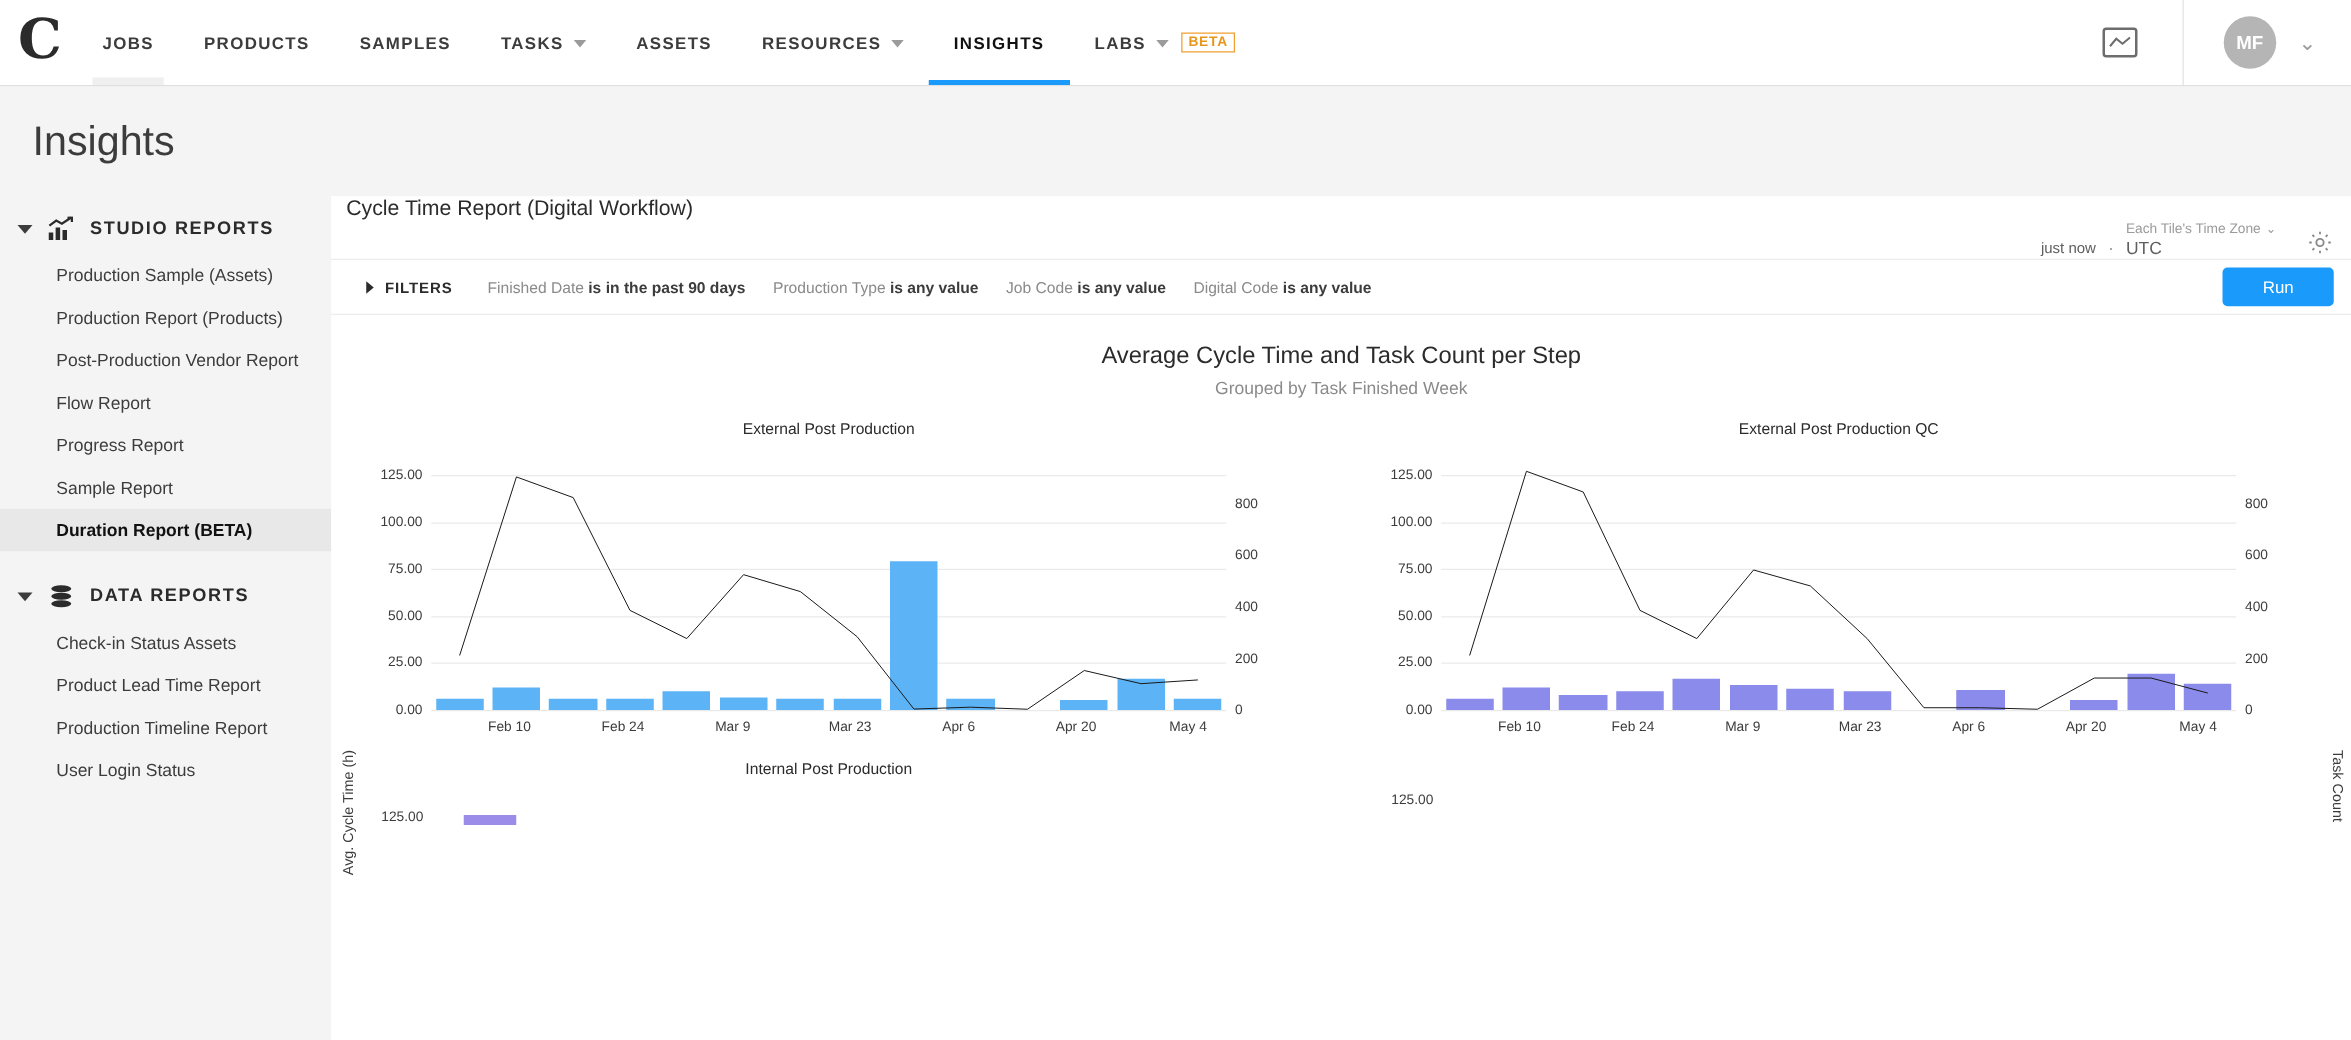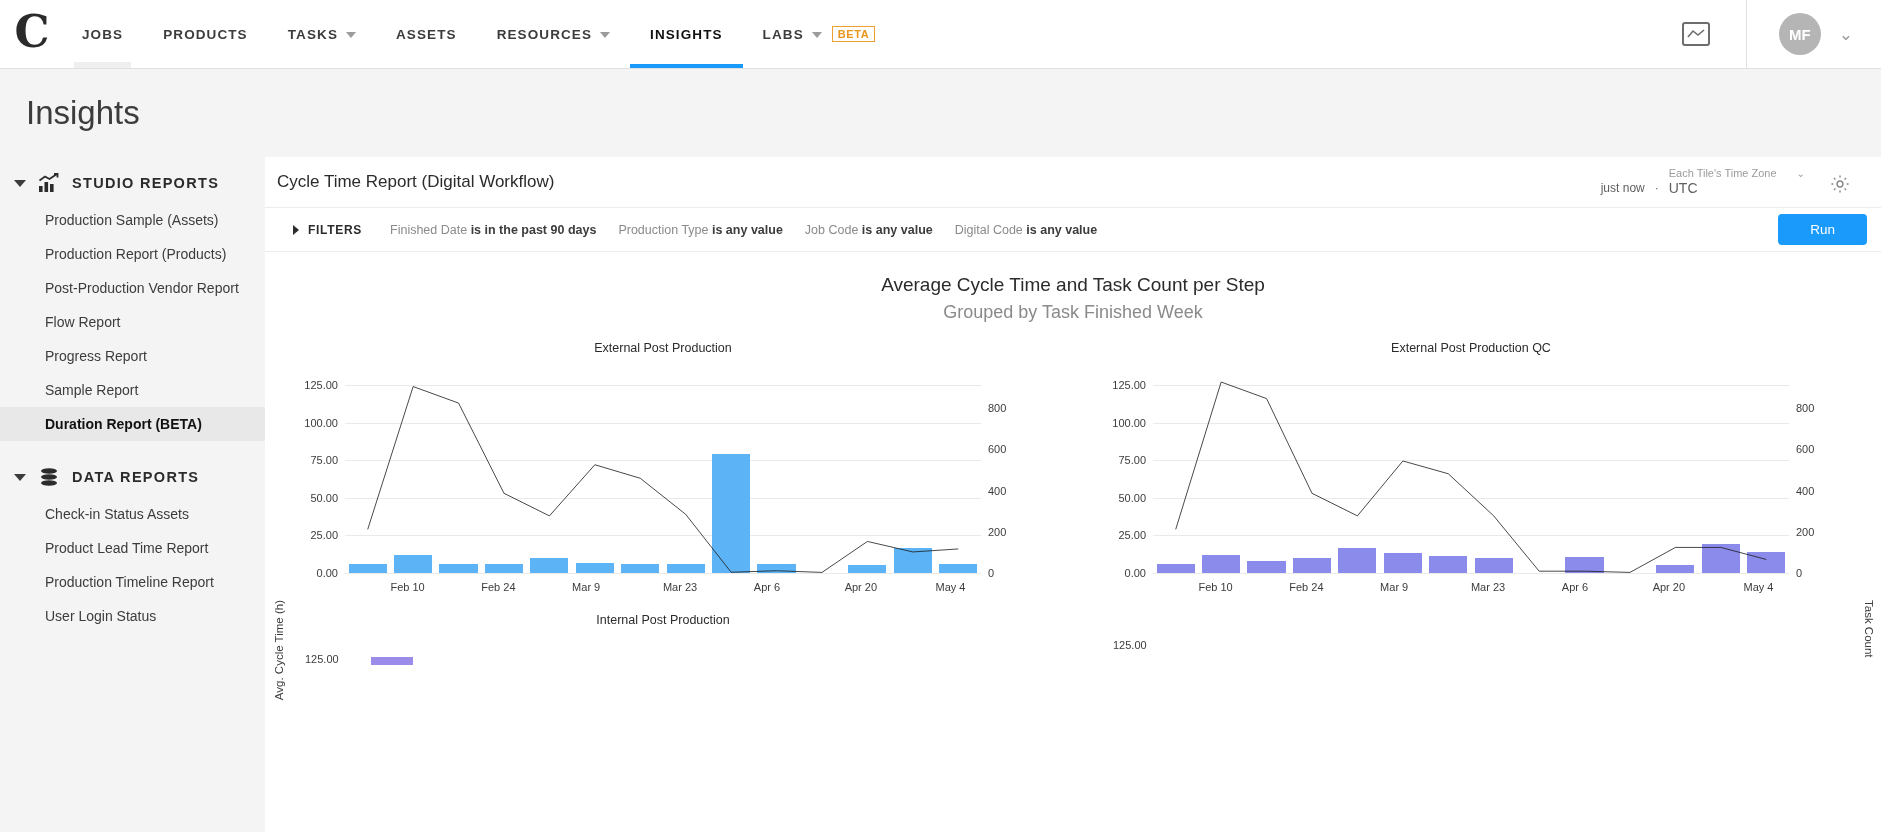--- a/index.html
+++ b/index.html
@@ -75,28 +75,28 @@
   .sb-item {
     padding:9px 0 9px 45px; font-size:14px; color:#3c3c3c; cursor:pointer;
   }
   .sb-item.active { background:#e8e8e8; font-weight:700; color:#111; }
   .sb-gap { height:16px; }
 
   
   .main { flex:1; padding-right:0; }
   .card { background:#fff; min-height:100%; }
   .card-head {
-    height:51px; display:flex; align-items:center; padding:0 16px 0 12px;
+    height:51px; display:flex; padding:0 0 0 12px;
     border-bottom:1px solid #ececec;
   }
   .card-title { font-size:17px; color:#2b2b2b; }
   .card-head-right { margin-left:auto; display:flex; align-items:flex-end; gap:10px; padding-right:14px; }
   .just-now { font-size:12px; color:#5f5f5f; padding-bottom:2px; }
   .tz-block { line-height:1.15; padding-bottom:1px; }
-  .tz-top { font-size:11px; color:#9b9b9b; display:flex; align-items:center; gap:20px; }
+  .tz-top { font-size:11px; color:#9b9b9b; display:flex; align-items:center; gap:4px; }
   .tz-chev { font-size:10px; }
   .tz-val { font-size:14px; color:#5f5f5f; }
   .gear { width:22px;height:22px; color:#8a8a8a; margin-left:14px; margin-bottom:2px; cursor:pointer; }
 
   .filters-bar {
     height:44px; display:flex; align-items:center; padding:0 14px 0 28px;
     border-bottom:1px solid #ececec; gap:0;
   }
   .filters-toggle { display:flex; align-items:center; gap:9px; cursor:pointer; margin-right:28px; }
   .filters-tri { width:0;height:0;border-top:5px solid transparent;border-bottom:5px solid transparent;border-left:6px solid #2b2b2b; }
@@ -104,21 +104,21 @@
   .filter-pill { font-size:12.5px; color:#8a8a8a; margin-right:22px; cursor:pointer; white-space:nowrap; }
   .filter-pill b { color:#3c3c3c; font-weight:700; }
   .run-btn {
     margin-left:auto; background:#1a9bfc; color:#fff; border:none; border-radius:4px;
     font-size:13.5px; padding:8px 32px; cursor:pointer; font-family:inherit;
   }
 
   
   .viz { padding:22px 0 0 0; position:relative; }
   .viz-title { text-align:center; font-size:19px; color:#2b2b2b; }
-  .viz-sub { text-align:center; font-size:18px; color:#8a8a8a; margin-top:6px; }
+  .viz-sub { text-align:center; font-size:14px; color:#8a8a8a; margin-top:6px; }
 
   .axis-label-left {
     position:absolute; left:8px; top:348px; width:18px;
     writing-mode:vertical-rl; transform:rotate(180deg);
     font-size:11.5px; color:#3c3c3c; white-space:nowrap;
   }
   .axis-label-right {
     position:absolute; right:6px; top:348px; width:18px;
     writing-mode:vertical-rl;
     font-size:11.5px; color:#3c3c3c; white-space:nowrap;
@@ -155,20 +155,24 @@
   <div class="logo-wrap">
     <div class="logo">C</div>
   </div>
   <div class="navitems" id="navitems">
       <div class="navitem hovered">
     <span>JOBS</span>
 
   </div>
       <div class="navitem">
     <span>PRODUCTS</span>
+
+  </div>
+      <div class="navitem">
+    <span>SAMPLES</span>
 
   </div>
       <div class="navitem">
     <span>TASKS</span>
     <span class="caret"></span>
 
   </div>
       <div class="navitem">
     <span>ASSETS</span>
 

